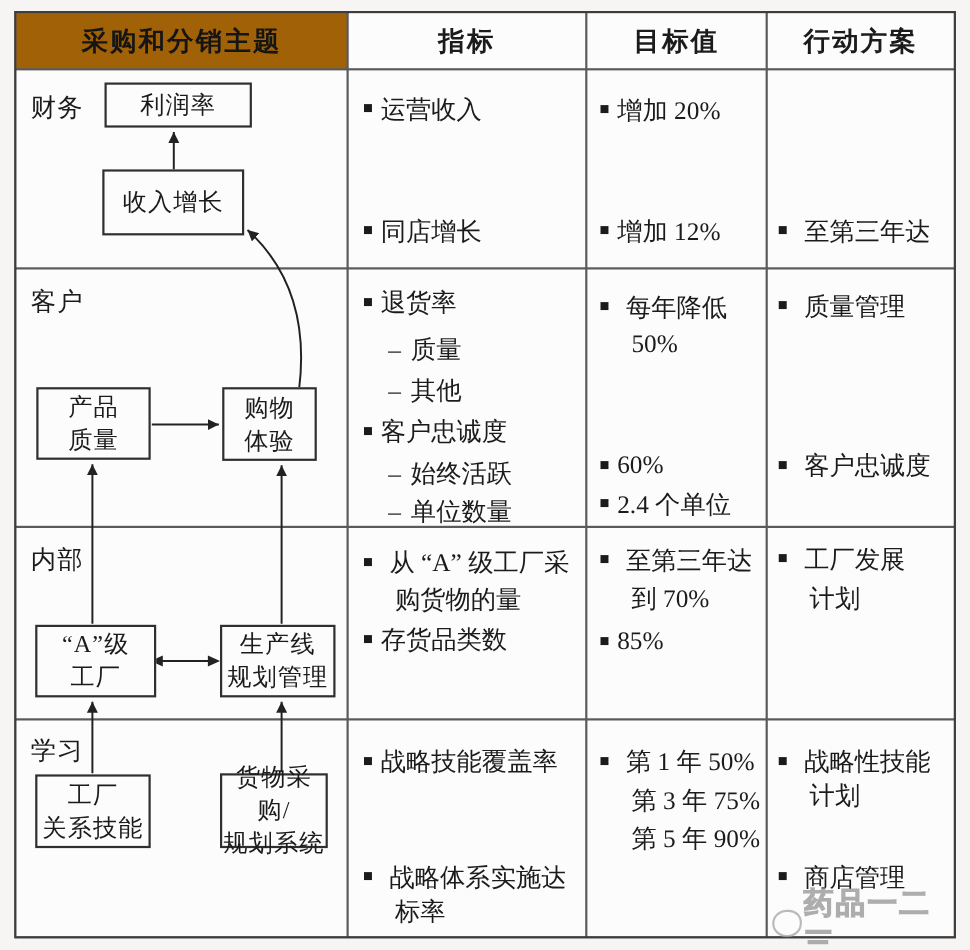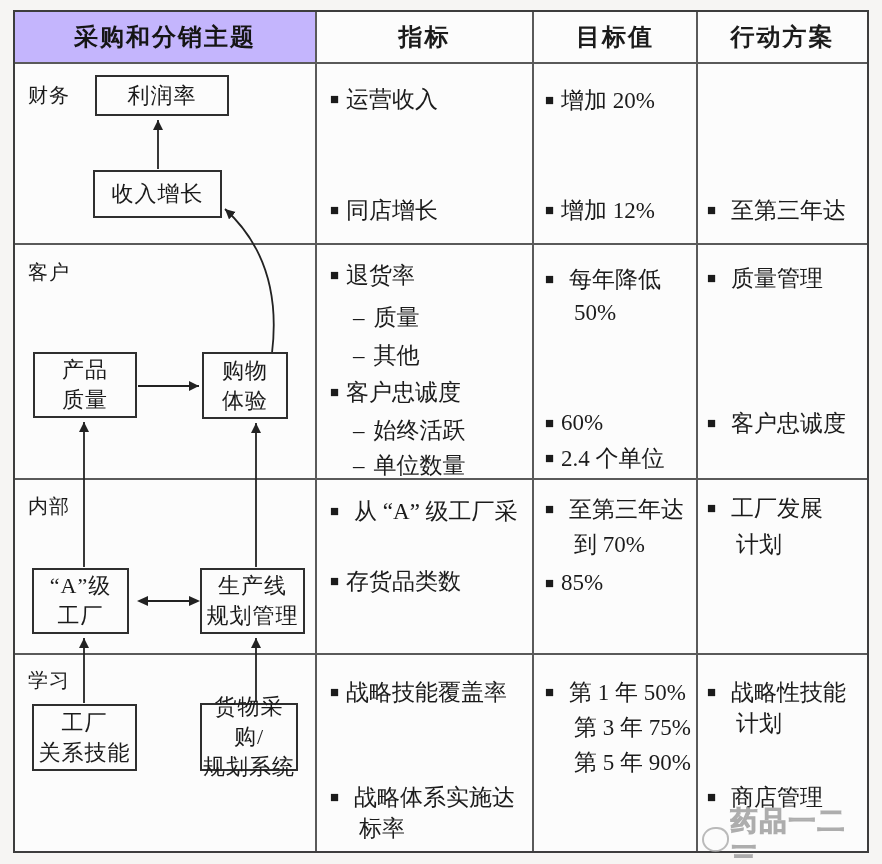--- a/index.html
+++ b/index.html
@@ -15,22 +15,22 @@
     display:grid;
     grid-template-columns:300px 215px 162px 169px;
     grid-template-rows:50px 179px 233px 173px 196px;
     gap:2px;
     background:#5a5a5a;
     border:2px solid #3d3d3d;
   }
   .cell{background:#fcfcfc;position:relative;}
   .hdr{display:flex;align-items:center;justify-content:center;
        font-weight:bold;font-size:24px;letter-spacing:2px;}
-  .hdr-theme{background:#c4b5fd;color:#151515;}
-  .persp{position:absolute;font-size:20px;letter-spacing:1px;}
+  .hdr-theme{background:#a16207;color:#151515;}
+  .persp{position:absolute;font-size:23px;letter-spacing:1px;}
   
   .li{position:absolute;white-space:nowrap;font-size:23px;display:flex;align-items:center;}
   .c2{left:13px;} .c3{left:11px;} .c4{left:9px;}
   .blt{font-size:15px;margin-right:7px;line-height:1;}
   .blt.sp{margin-right:15px;}
   .sub{margin-left:23px;}
   .dash{margin-right:9px;}
   .cont{margin-left:29px;}
   
   .map{position:absolute;left:0;top:0;width:302px;height:839px;z-index:5;pointer-events:none;}
@@ -154,20 +154,23 @@
   </div>
 
   <div class="cell">
     <span class="persp" style="left:13px;top:13px">内部</span>
   </div>
   <div class="cell">
     <div class="li c2" style="top:16px">
         <span class="blt sp">■</span>
         <span>从 “A” 级工厂采</span>
       </div>
+    <div class="li c2 cont" style="top:50px">
+        <span>购货物的量</span>
+      </div>
     <div class="li c2" style="top:86px">
         <span class="blt">■</span>
         <span>存货品类数</span>
       </div>
   </div>
   <div class="cell">
     <div class="li c3" style="top:14px">
         <span class="blt sp">■</span>
         <span>至第三年达</span>
       </div>
@@ -254,32 +257,32 @@
       </g>
       <g fill="#222" stroke="none">
         <polygon points="122,589 133,584 133,594"></polygon>
         <polygon points="185,589 174,584 174,594"></polygon>
       </g>
     </svg>
 
     <div class="mbox" style="left:80px;top:63px;width:134px;height:41px">
       <span>利润率</span>
     </div>
-    <div class="mbox" style="left:78px;top:158px;width:129px;height:48px">
+    <div class="mbox" style="left:78px;top:142px;width:129px;height:60px">
       <span>收入增长</span>
     </div>
     <div class="mbox" style="left:18px;top:340px;width:104px;height:66px">
       <span>产品</span>
       <span>质量</span>
     </div>
     <div class="mbox" style="left:187px;top:340px;width:86px;height:67px">
       <span>购物</span>
       <span>体验</span>
     </div>
-    <div class="mbox" style="left:17px;top:556px;width:97px;height:66px">
+    <div class="mbox" style="left:17px;top:556px;width:110px;height:66px">
       <span>“A”级</span>
       <span>工厂</span>
     </div>
     <div class="mbox" style="left:185px;top:556px;width:105px;height:66px">
       <span>生产线</span>
       <span>规划管理</span>
     </div>
     <div class="mbox" style="left:17px;top:692px;width:105px;height:67px">
       <span>工厂</span>
       <span>关系技能</span>

